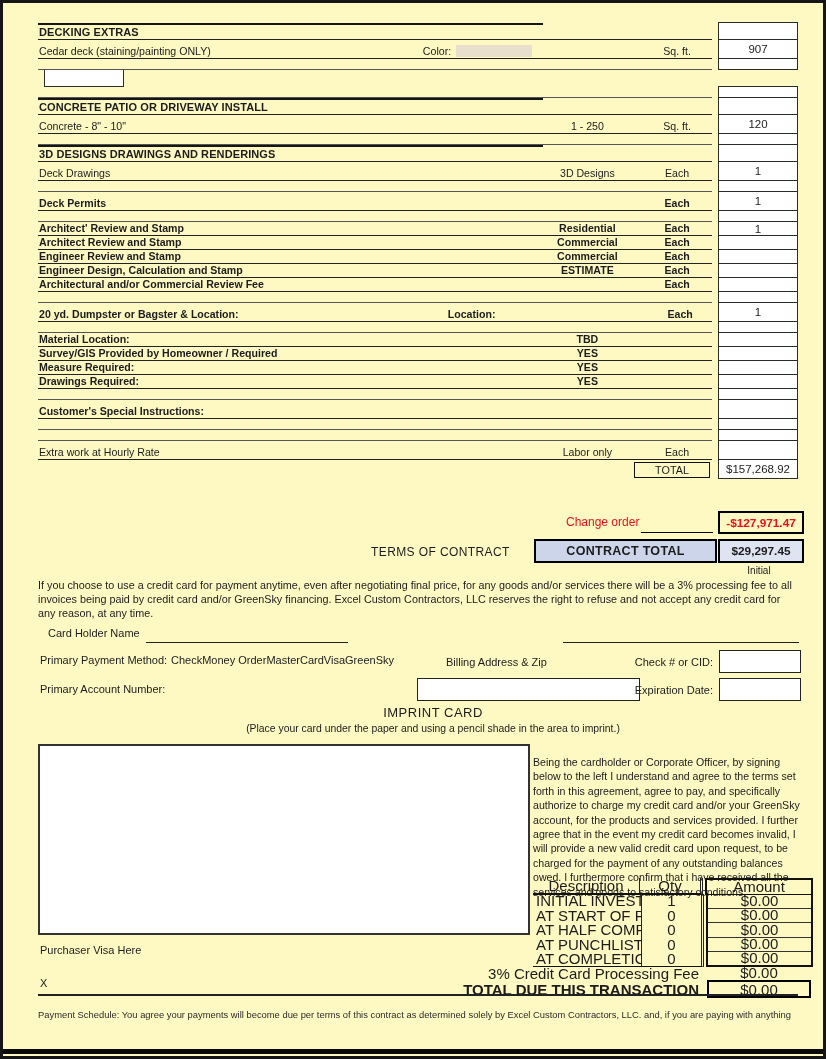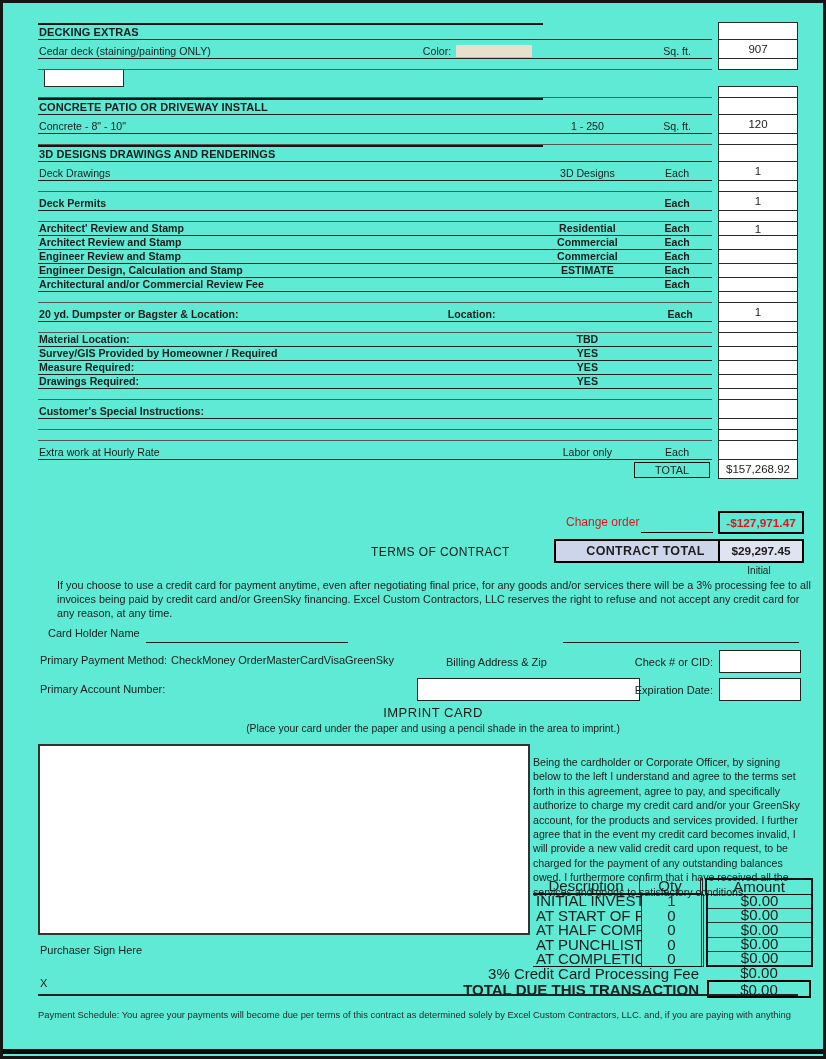--- a/index.html
+++ b/index.html
@@ -1,18 +1,18 @@
 <!DOCTYPE html>
 <html><head>
 <meta charset="utf-8">
 <style>
   html,body{margin:0;padding:0;background:#777;}
   .page{
     position:relative;width:826px;height:1059px;margin:0 auto;
-    background:#5eead4;box-sizing:border-box;border:3px solid #151515;
+    background:#fef9c3;box-sizing:border-box;border:3px solid #151515;
     font-family:"Liberation Sans","DejaVu Sans",sans-serif;color:#1c1c1c;
     overflow:hidden;
   }
   .abs{position:absolute;}
   .bold{font-weight:bold;}
   .red{color:#e8111c;}
 
   
   #line-items{position:absolute;left:35px;top:20px;width:760px;display:flex;flex-direction:column;}
   .li-row{display:flex;align-items:stretch;}
@@ -36,28 +36,28 @@
          display:flex;align-items:center;justify-content:center;font-size:11.5px;background:#fff;}
   .total-label-box{width:74px;border:1.4px solid #111;font-size:10.8px;text-align:center;
                    padding:1px 0;margin-right:2px;}
 
   
   #terms-label{left:368px;top:542px;font-size:12px;letter-spacing:0.4px;}
   #change-label{left:563px;top:512px;font-size:12px;}
   #change-line{left:638px;top:512px;width:72px;height:17px;border-bottom:1.6px solid #000;}
   #change-box{left:715px;top:508px;width:82px;height:19px;border:2.2px solid #000;
               display:flex;align-items:center;justify-content:center;font-size:11.8px;font-weight:bold;}
-  #ct-label-box{left:551px;top:536px;width:179px;height:20px;border:2.2px solid #000;background:#cdd5ea;
+  #ct-label-box{left:531px;top:536px;width:179px;height:20px;border:2.2px solid #000;background:#cdd5ea;
                 display:flex;align-items:center;justify-content:center;font-size:12.5px;font-weight:bold;letter-spacing:0.3px;}
   #ct-value-box{left:715px;top:536px;width:82px;height:20px;border:2.2px solid #000;background:#dfe4f2;
                 display:flex;align-items:center;justify-content:center;font-size:11.8px;font-weight:bold;}
   #initial-label{left:714px;top:562px;width:84px;text-align:center;font-size:10px;}
 
   
-  #credit-terms{left:35px;top:576px;width:757px;font-size:10.8px;line-height:13.8px;margin-left:19px;}
+  #credit-terms{left:35px;top:576px;width:757px;font-size:10.8px;line-height:13.8px;}
   .fld-label{font-size:11px;}
   #chn-label{left:45px;top:624px;}
   #chn-line{left:143px;top:623px;width:202px;height:16px;border-bottom:1.6px solid #222;}
   #billing-label{left:443px;top:624px;margin-top:29px;}
   #billing-line{left:560px;top:623px;width:236px;height:16px;border-bottom:1.6px solid #222;}
   #pm-label{left:37px;top:651px;}
   #pm-methods{left:168px;top:651px;display:flex;}
   #pm-methods span{font-size:11px;}
   #cid-label{left:596px;top:653px;width:114px;text-align:right;}
   #cid-box{left:716px;top:647px;width:80px;height:21px;border:1.6px solid #222;background:#fff;}
@@ -391,19 +391,19 @@
       <div class="s-row">
         <div class="s-span">3% Credit Card Processing Fee</div>
         <div class="s-fee-amt">$0.00</div>
       </div>
       <div class="s-row s-total-row">
         <div class="s-span bold">TOTAL DUE THIS TRANSACTION</div>
         <div class="s-total-amt">$0.00</div>
       </div>
     </div>
 
-  <div id="sign-label" class="abs">Purchaser Sign Here</div>
+  <div id="sign-label" class="abs">Purchaser Visa Here</div>
   <div id="x-label" class="abs">X</div>
   <div id="sign-line" class="abs"></div>
 
   <div id="footer-text" class="abs">Payment Schedule: You agree your payments will become due per terms of this contract as determined solely by Excel Custom Contractors, LLC. and, if you are paying with anything</div>
   <div id="bottom-bar" class="abs"></div>
 </div>
 
 </body></html>

